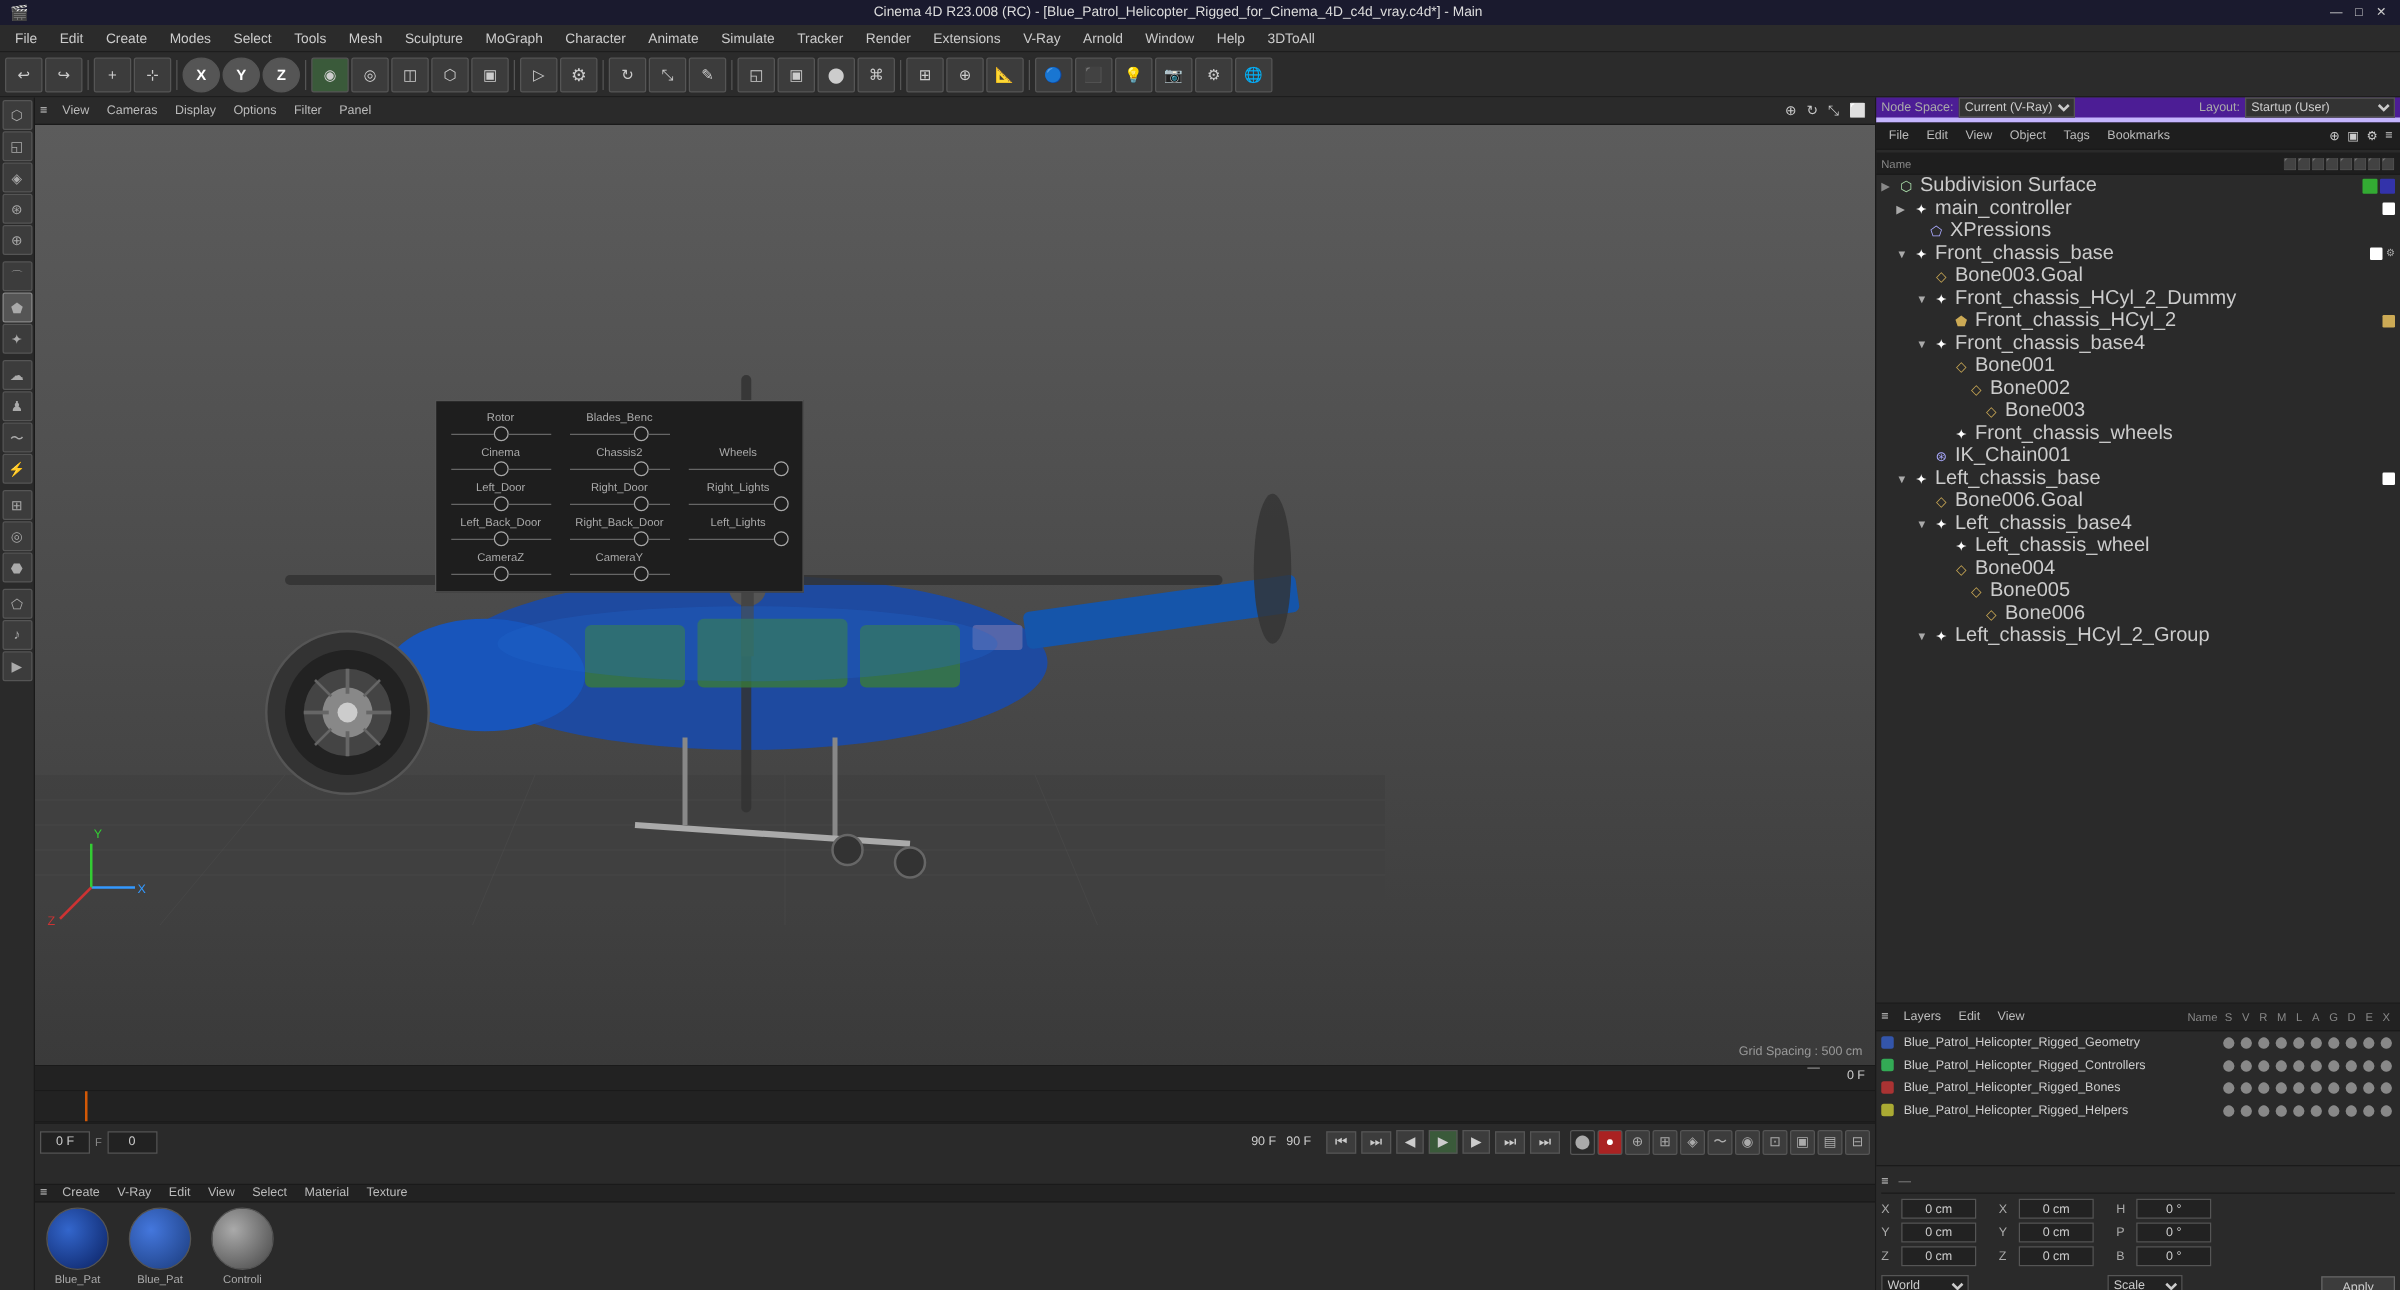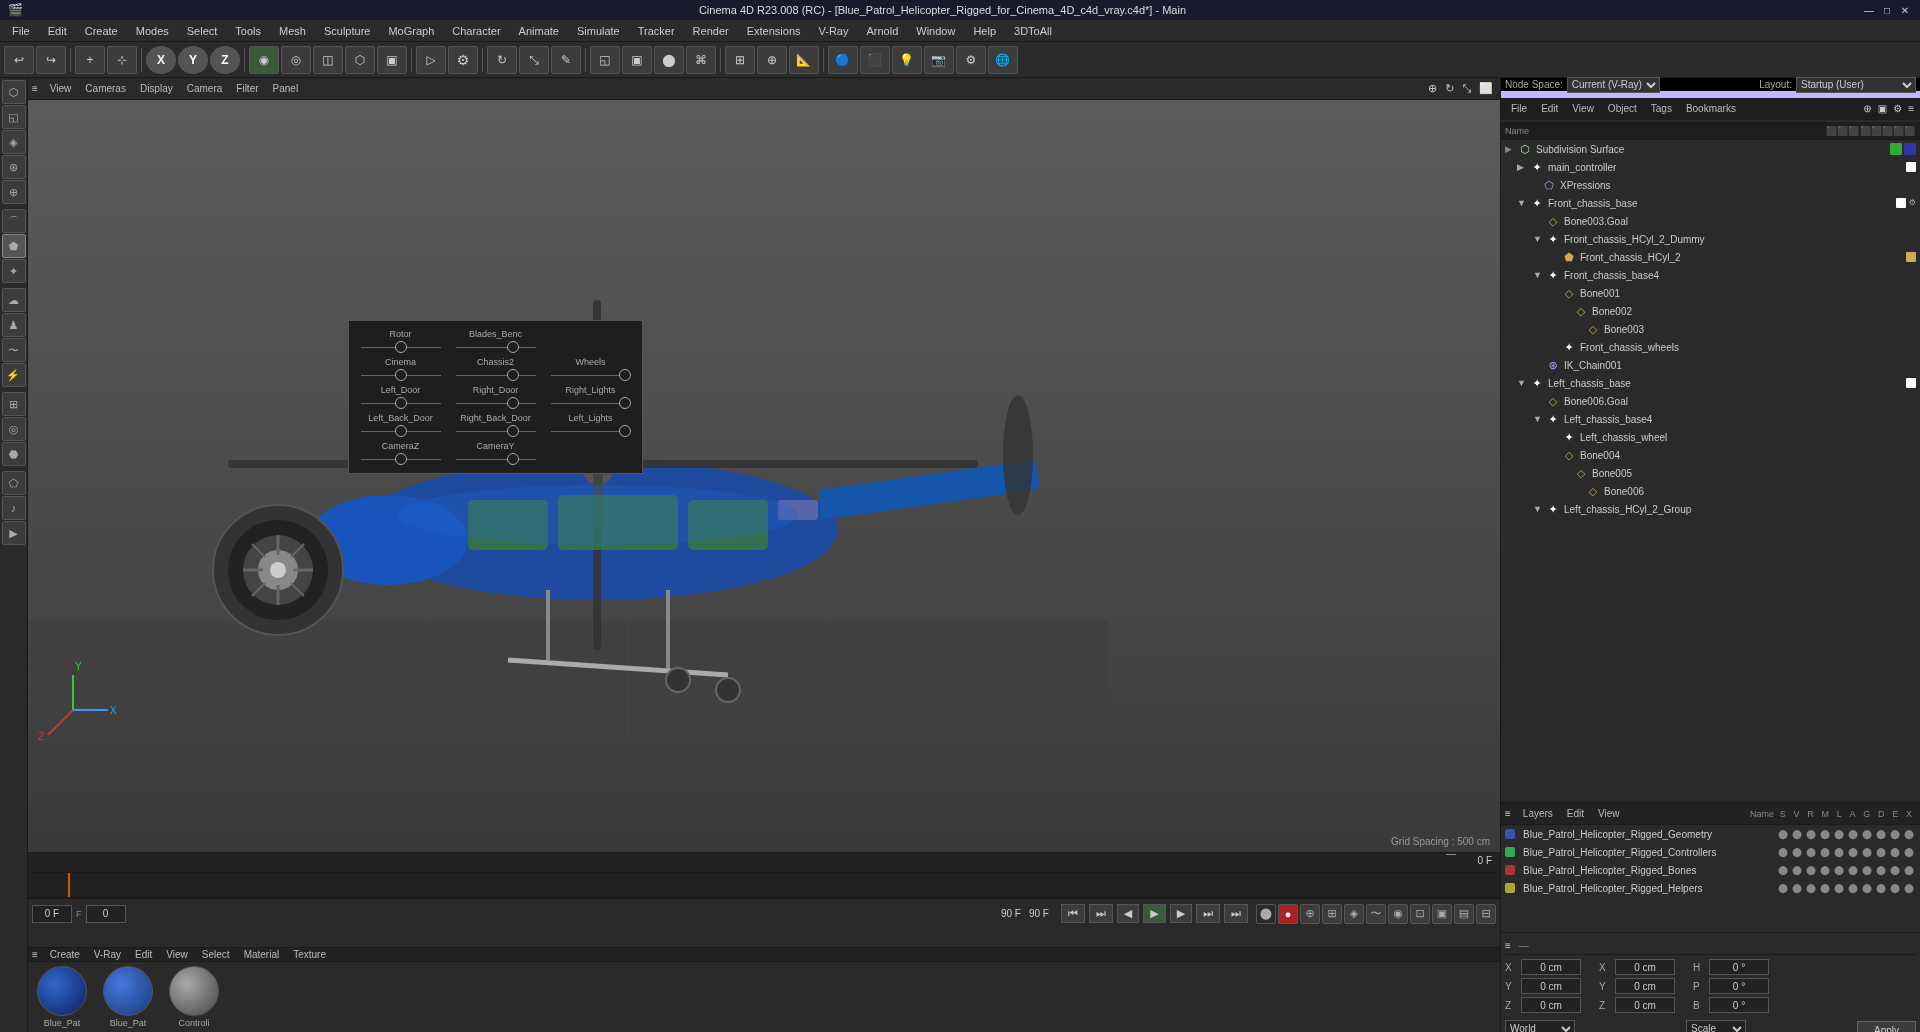--- a/index.html
+++ b/index.html
@@ -144,21 +144,21 @@
     
     #object-tree {
       flex: 1; overflow-y: auto; padding: 2px 0;
     }
     .tree-item {
       display: flex; align-items: center; height: 18px; padding: 0 4px;
       cursor: pointer; position: relative;
     }
     .tree-arrow { width: 12px; color: #888; font-size: 9px; }
     .tree-icon { width: 16px; height: 16px; margin-right: 3px; display: flex; align-items: center; justify-content: center; }
-    .tree-label { font-size: 10px; color: #ccc; flex: 1; }
+    .tree-label { font-size: 16px; color: #ccc; flex: 1; }
     .tree-icons-right { display: flex; gap: 1px; }
 
     
     .layer-dot { width: 10px; height: 10px; border-radius: 2px; }
 
     
     #layers-panel {
       height: 130px; border-top: 1px solid #1a1a1a;
     }
     #layers-toolbar {
@@ -190,22 +190,22 @@
       color: #ccc; font-size: 10px;
     }
 
     
     ::-webkit-scrollbar { width: 8px; height: 8px; }
     ::-webkit-scrollbar-track { background: #1a1a1a; }
     ::-webkit-scrollbar-thumb { background: #555; border-radius: 2px; }
 
     
     #node-space-bar {
-      height: 20px; background: #000000; display: flex; align-items: center;
-      padding: 0 4px; gap: 4px; border-bottom: 7px solid #c4b5fd; font-size: 10px; color: #aaa;
+      height: 20px; background: #4c1d95; display: flex; align-items: center;
+      padding: 0 4px; gap: 4px; border-bottom: 4px solid #c4b5fd; font-size: 10px; color: #aaa;
     }
     .ns-select { height: 16px; background: #333; border: 1px solid #555; color: #ccc; font-size: 10px; }
 
     
     #rp-header-tabs {
       height: 22px; background: #1e1e1e; display: flex; align-items: center;
       padding: 0 4px; gap: 2px; border-bottom: 1px solid #1a1a1a;
     }
 
     
@@ -318,21 +318,21 @@
     <div class="tool-btn">▶</div>
   </div>
 
   <div id="center-area">
 
     <div id="viewport-toolbar">
       <span style="font-size:10px; margin-right:4px;">≡</span>
       <span class="vp-btn">View</span>
       <span class="vp-btn">Cameras</span>
       <span class="vp-btn">Display</span>
-      <span class="vp-btn">Camera</span>
+      <span class="vp-btn">Options</span>
       <span class="vp-btn">Filter</span>
       <span class="vp-btn">Panel</span>
       <span style="flex:1;"></span>
 
       <span style="padding:0 3px; cursor:pointer;">⊕</span>
       <span style="padding:0 3px; cursor:pointer;">↻</span>
       <span style="padding:0 3px; cursor:pointer;">⤡</span>
       <span style="padding:0 3px; cursor:pointer;">⬜</span>
     </div>
 

